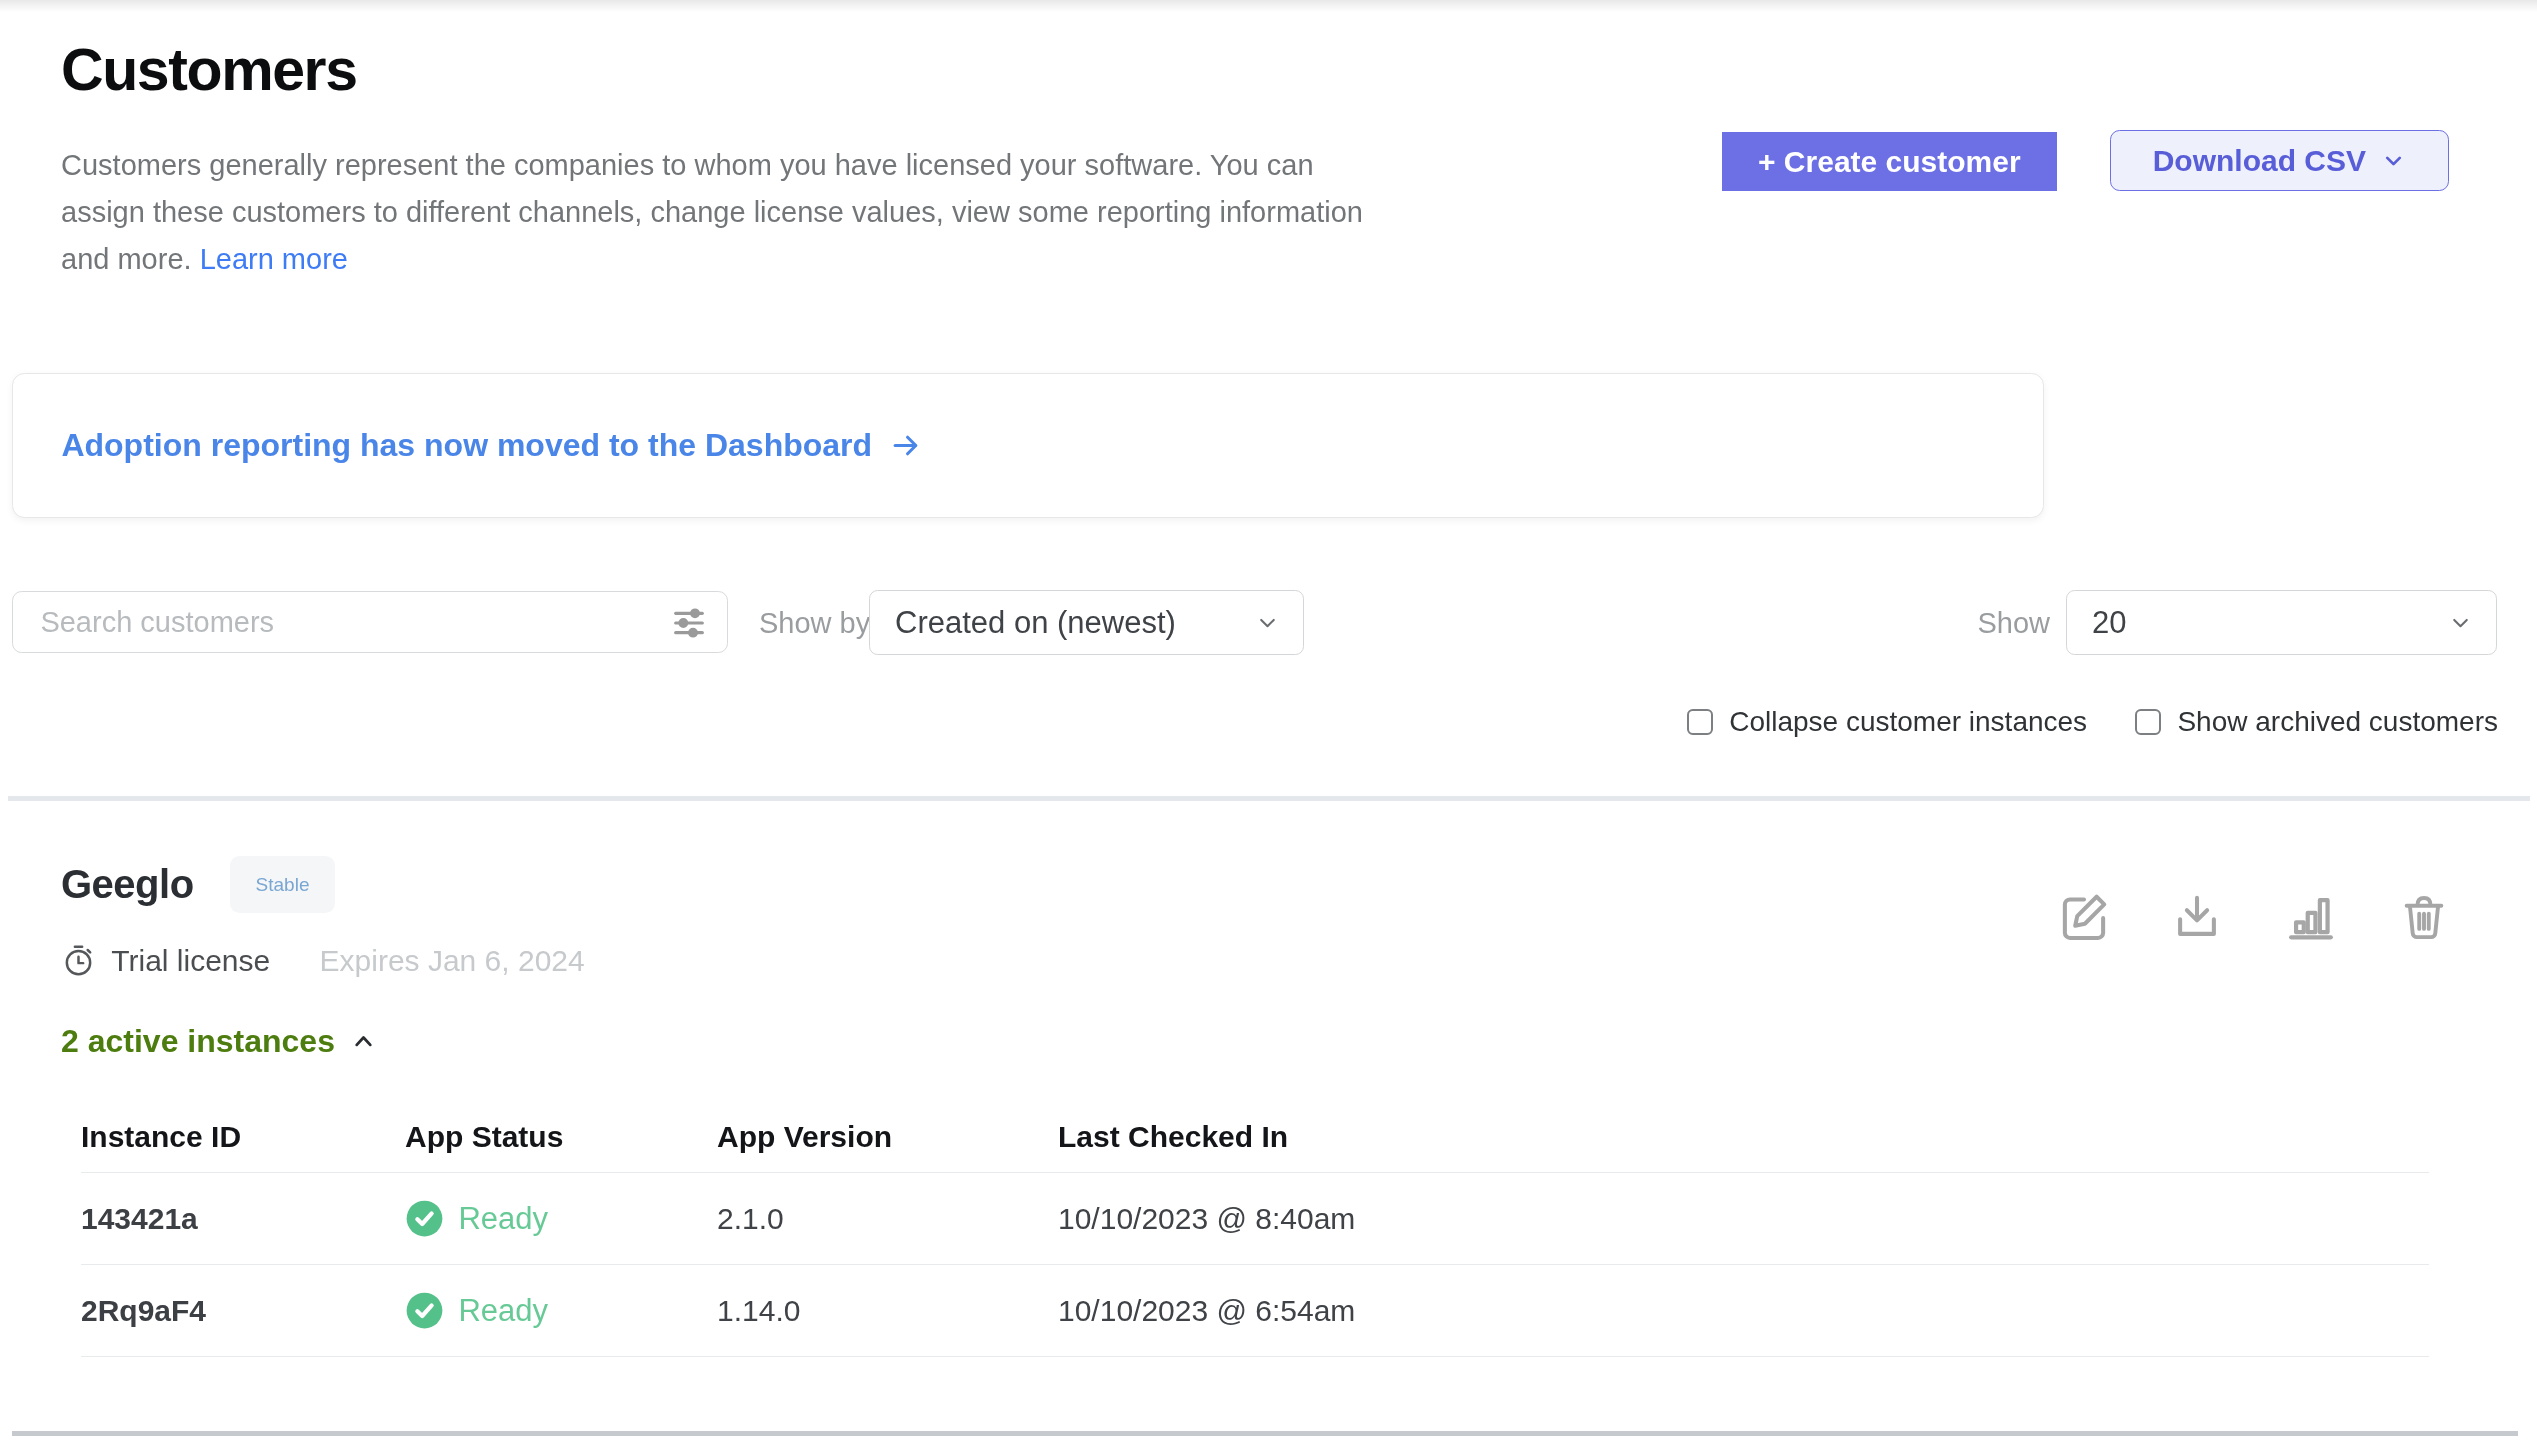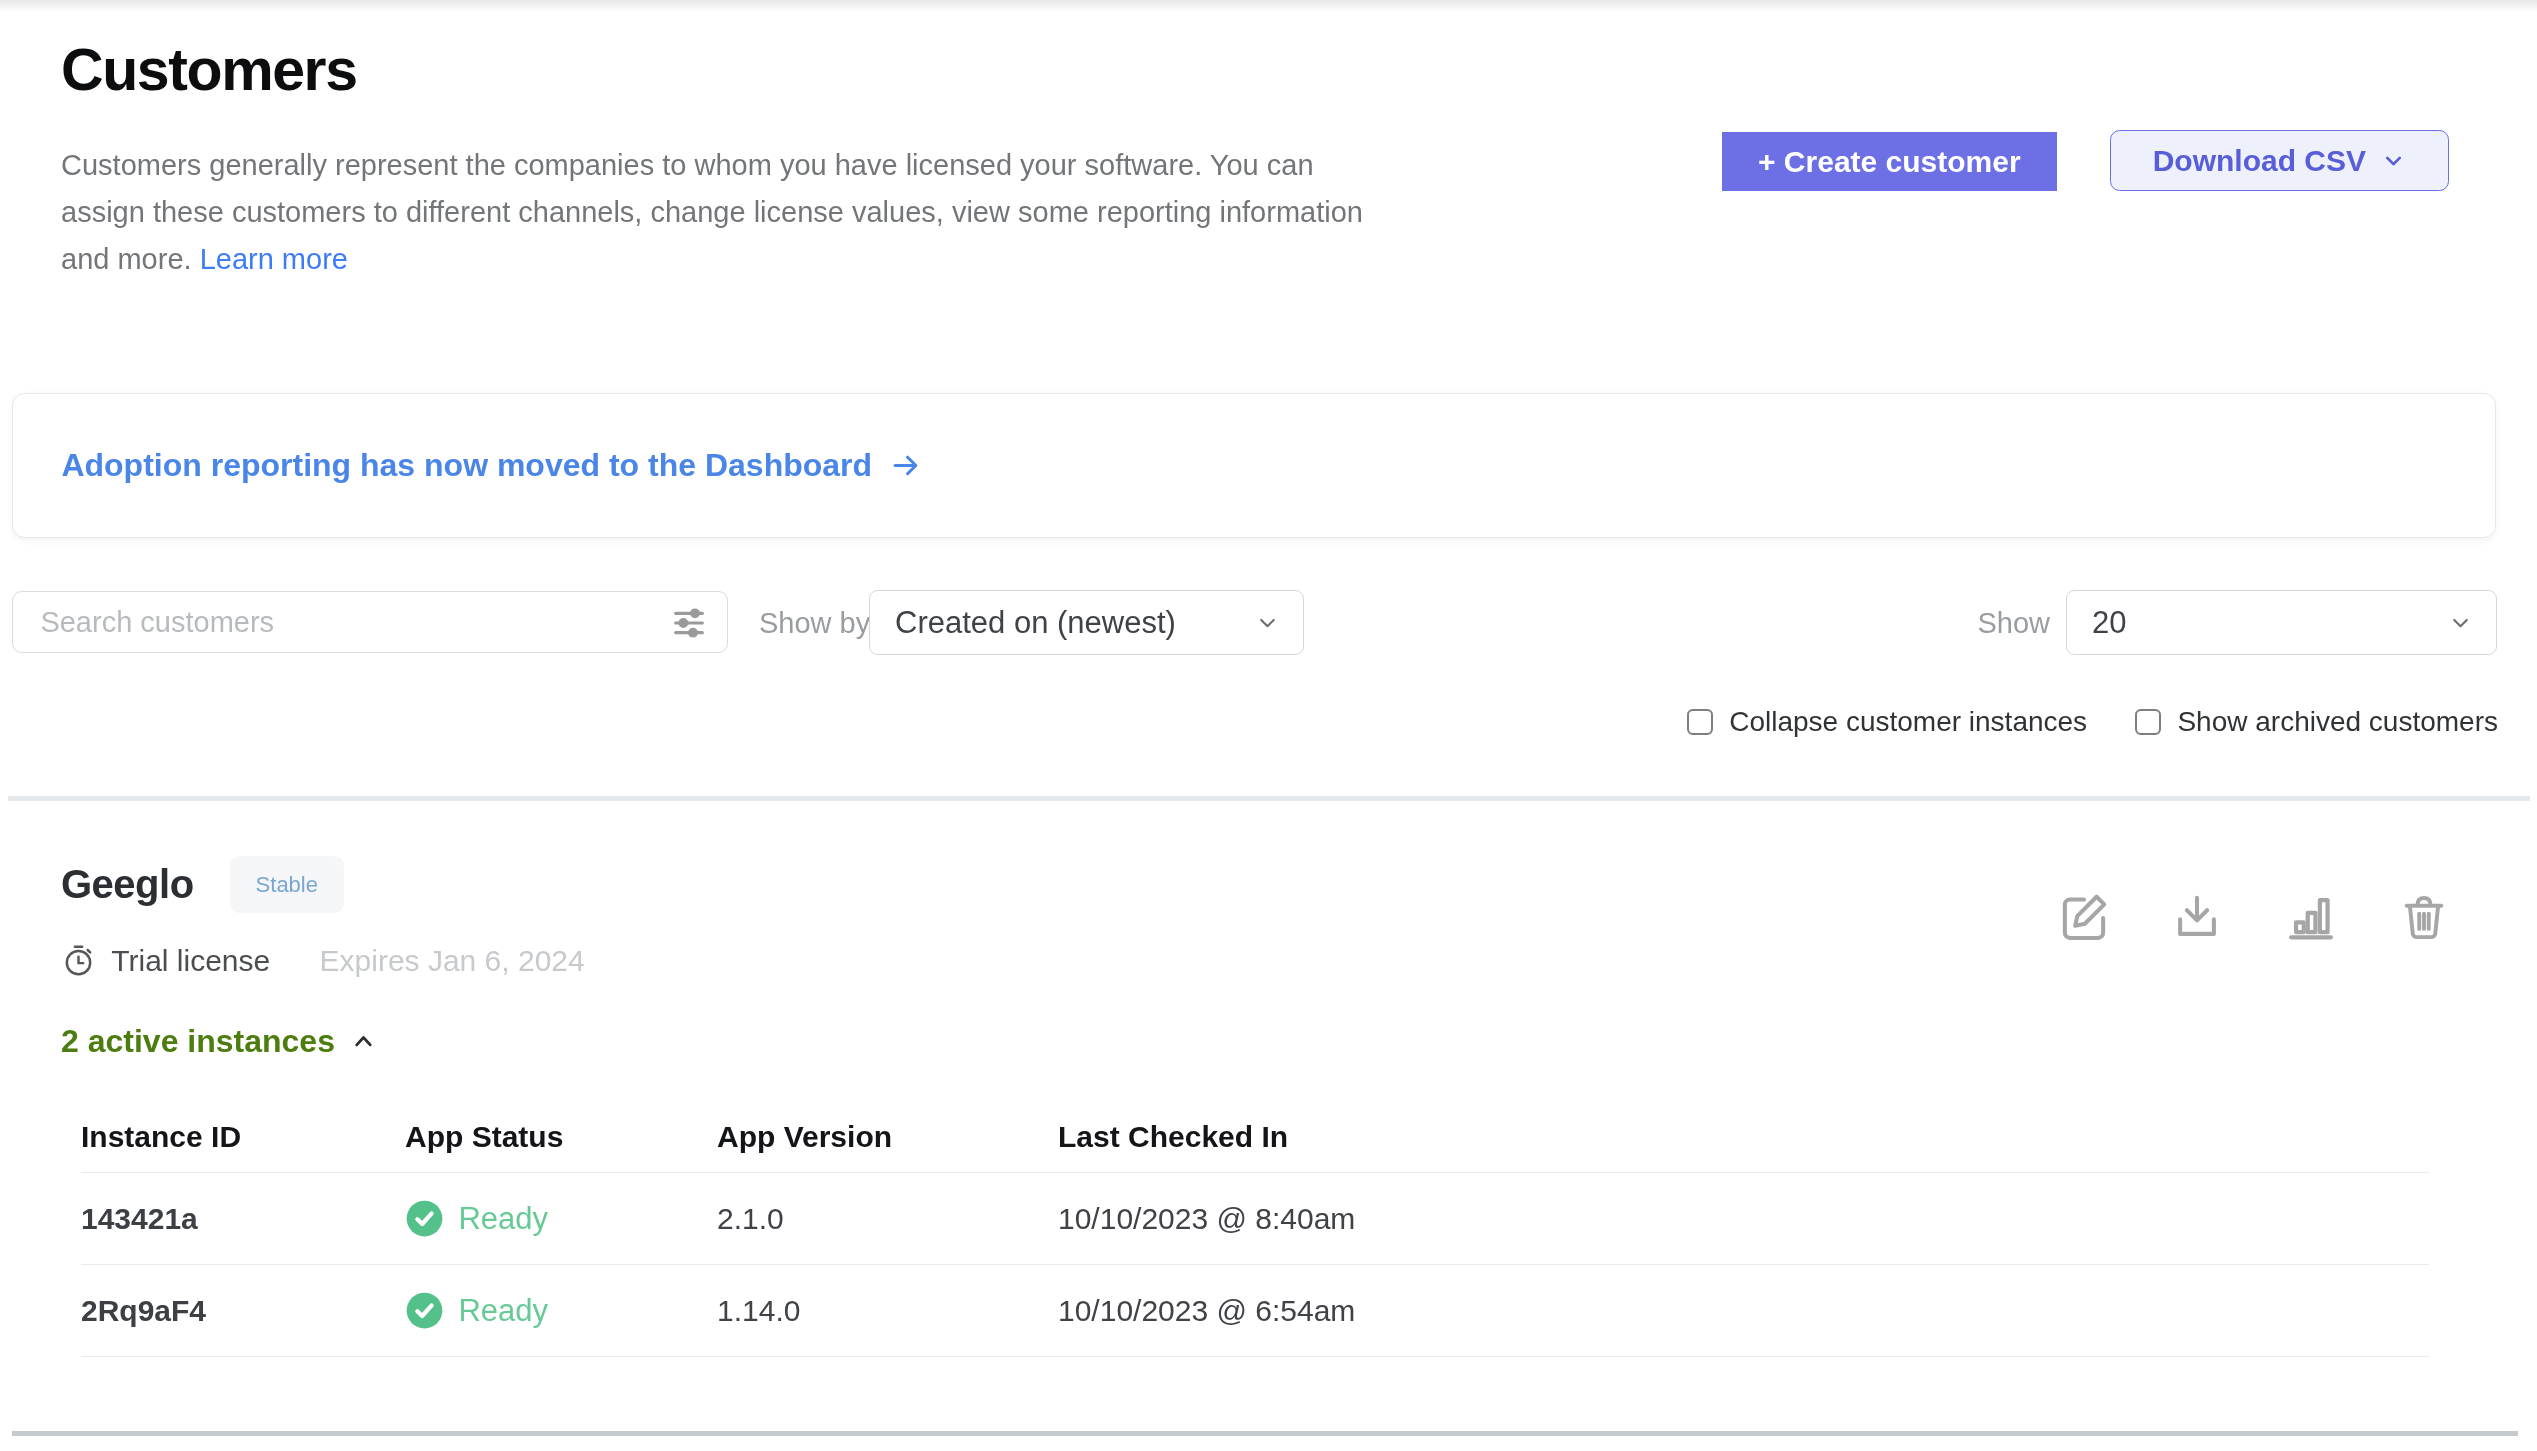--- a/index.html
+++ b/index.html
@@ -29,21 +29,21 @@
   .btn-create{position:absolute;left:1722px;top:132px;height:59px;padding:0 36px;
     display:flex;align-items:center;justify-content:center;
     background:var(--accent);color:#fff;font-size:30px;font-weight:600;
     border:none;border-radius:0;cursor:pointer;font-family:inherit;}
   .btn-download{position:absolute;left:2110px;top:130px;height:61px;width:339px;
     display:flex;align-items:center;justify-content:center;gap:15.3px;
     background:var(--accent-light-bg);color:#585dd8;font-size:30px;font-weight:700;
     border:1.9px solid var(--accent);border-radius:9.6px;cursor:pointer;font-family:inherit;}
 
   
-  .banner{position:absolute;left:12.4px;top:393px;width:2484px;height:145px;
+  .banner{position:absolute;left:12.4px;top:373px;width:2032px;height:145px;
     background:#fff;border:1px solid #e7e7e7;border-radius:12.4px;
     box-shadow:0 2.9px 7.7px rgba(0,0,0,0.05);
     display:flex;align-items:center;padding:0 48px;cursor:pointer;}
   .banner-text{color:var(--banner-blue);font-size:32px;font-weight:700;}
   .banner-arrow{margin-left:17px;display:flex;align-items:center;}
 
   
   .search-wrap{position:absolute;left:12.4px;top:591px;width:716px;height:62px;}
   .search-input{width:100%;height:100%;border:1.9px solid #d9dadb;border-radius:9.6px;
     padding:0 86px 0 27px;font-size:29px;color:#3c4043;font-family:inherit;outline:none;}
@@ -62,21 +62,21 @@
   .cb-group{display:flex;align-items:center;gap:16.3px;cursor:pointer;}
   .checkbox{width:26px;height:26px;border:2.4px solid #7c8083;border-radius:5.7px;background:#fff;}
   .cb-label{font-size:28px;color:#303336;}
 
   .divider-controls{position:absolute;left:7.7px;top:796px;width:2522px;height:4.8px;background:#e4e8ed;}
 
   
   .cust-head{position:absolute;left:61px;top:856px;display:flex;align-items:center;gap:36px;}
   .cust-name{font-size:40px;font-weight:700;color:#2b2e32;letter-spacing:-0.5px;}
   .badge{height:57px;padding:0 26px;background:var(--badge-bg);border-radius:9.6px;
-    display:flex;align-items:center;font-size:22px;color:var(--badge-text);cursor:pointer;}
+    display:flex;align-items:center;font-size:19px;color:var(--badge-text);cursor:pointer;}
 
   .license-row{position:absolute;left:61px;top:943px;display:flex;align-items:center;gap:15.3px;}
   .license-type{font-size:30px;color:#4b4e51;}
   .license-expiry{font-size:30px;color:#c7cacd;margin-left:34px;}
 
   .card-actions{position:absolute;top:889px;right:88px;display:flex;align-items:center;gap:59px;}
   .icon-btn{background:none;border:none;cursor:pointer;padding:0;display:flex;}
 
   .instances-toggle{position:absolute;left:61px;top:1023px;display:flex;align-items:center;gap:15.3px;
     cursor:pointer;font-size:32px;font-weight:700;color:#4d7c0f;}

